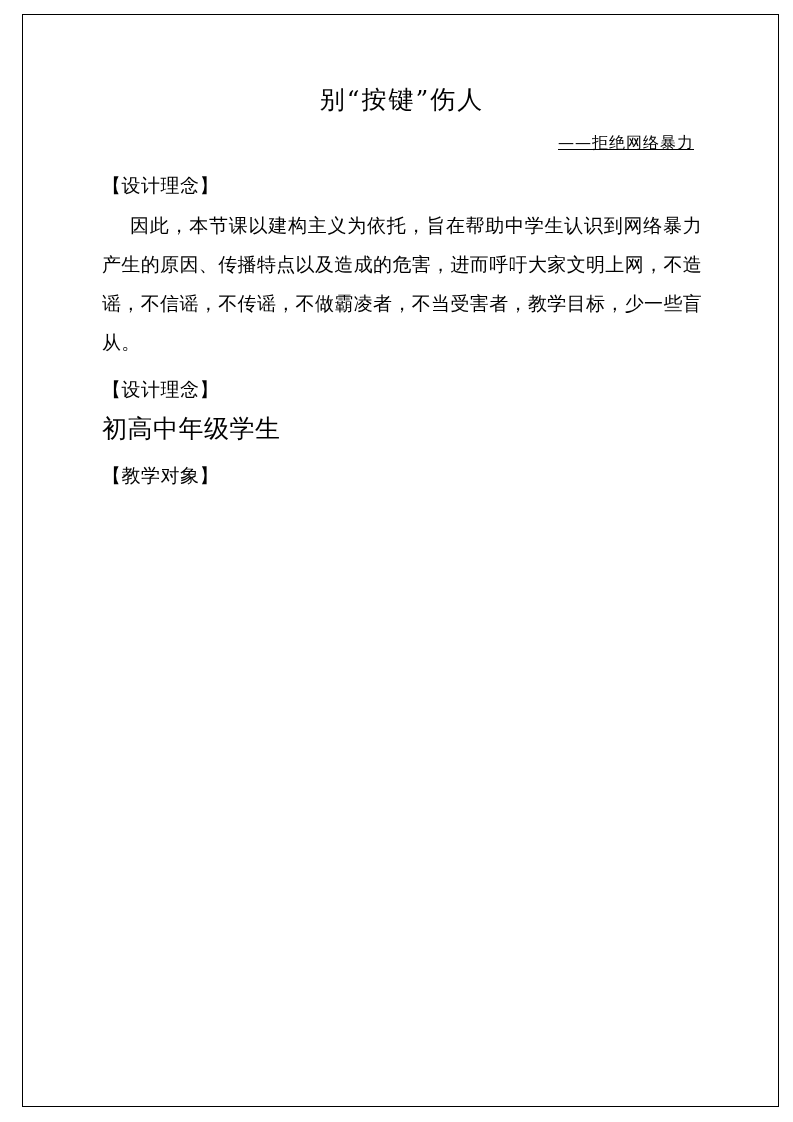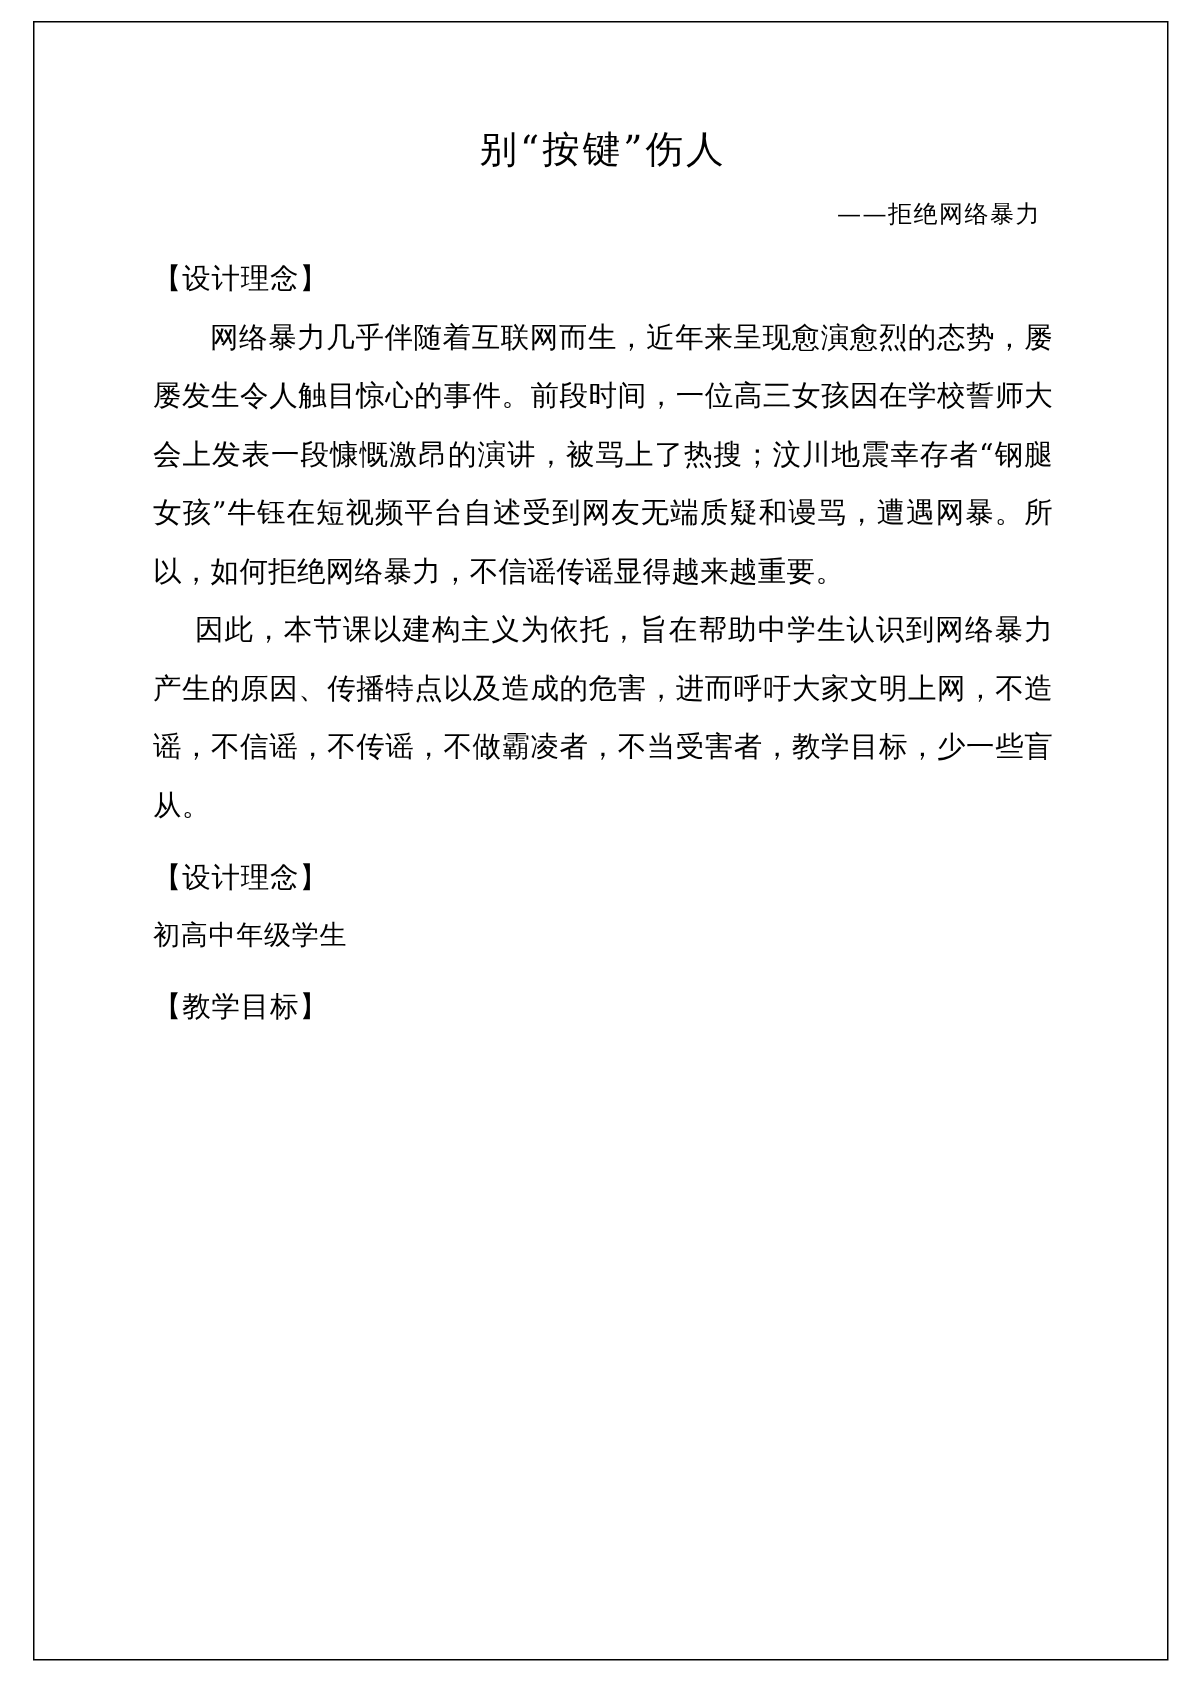--- a/index.html
+++ b/index.html
@@ -48,20 +48,21 @@
     font-weight: normal;
     font-family: "DejaVu Serif", "Liberation Serif", serif;
   }
   .doc-subtitle {
     text-align: right;
     font-size: 16px;
     line-height: 30px;
     margin: 8px 0 0 0;
     padding-right: 8px;
     letter-spacing: 1px;
+    text-decoration: underline;
   }
   .section-head {
     font-size: 19px;
     line-height: 38px;
     margin: 10px 0 0 0;
     letter-spacing: 0.5px;
     font-family: Liberation Mono, monospace;
   }
   p.body-par {
     font-size: 19px;
@@ -69,46 +70,45 @@
     margin: 0;
     text-align: justify;
     text-justify: inter-ideograph;
     text-indent: 38px;
     letter-spacing: 0.2px;
   }
   p.body-par.indent-small {
     text-indent: 28px;
   }
   p.plain {
-    font-size: 18px;
+    font-size: 25px;
     line-height: 38px;
     margin: 0;
     text-indent: 0;
     letter-spacing: 0.5px;
   }
 </style>
 </head>
 <body>
 
 <div class="page">
   <div class="page-border"></div>
 
   <div class="content">
 
     <h1 class="doc-title">别“按键”伤人</h1>
 
     <div class="doc-subtitle">——拒绝网络暴力</div>
 
     <div class="section-head">【设计理念】</div>
 
-    <p class="body-par">网络暴力几乎伴随着互联网而生，近年来呈现愈演愈烈的态势，屡屡发生令人触目惊心的事件。前段时间，一位高三女孩因在学校誓师大会上发表一段慷慨激昂的演讲，被骂上了热搜；汶川地震幸存者“钢腿女孩”牛钰在短视频平台自述受到网友无端质疑和谩骂，遭遇网暴。所以，如何拒绝网络暴力，不信谣传谣显得越来越重要。</p>
 
 
     <p class="body-par indent-small">因此，本节课以建构主义为依托，旨在帮助中学生认识到网络暴力产生的原因、传播特点以及造成的危害，进而呼吁大家文明上网，不造谣，不信谣，不传谣，不做霸凌者，不当受害者，教学目标，少一些盲从。</p>
 
     <div class="section-head">【设计理念】</div>
 
     <p class="plain">初高中年级学生</p>
 
-    <div class="section-head">【教学目标】</div>
+    <div class="section-head">【教学对象】</div>
 
   </div>
 </div>
 
 </body></html>

